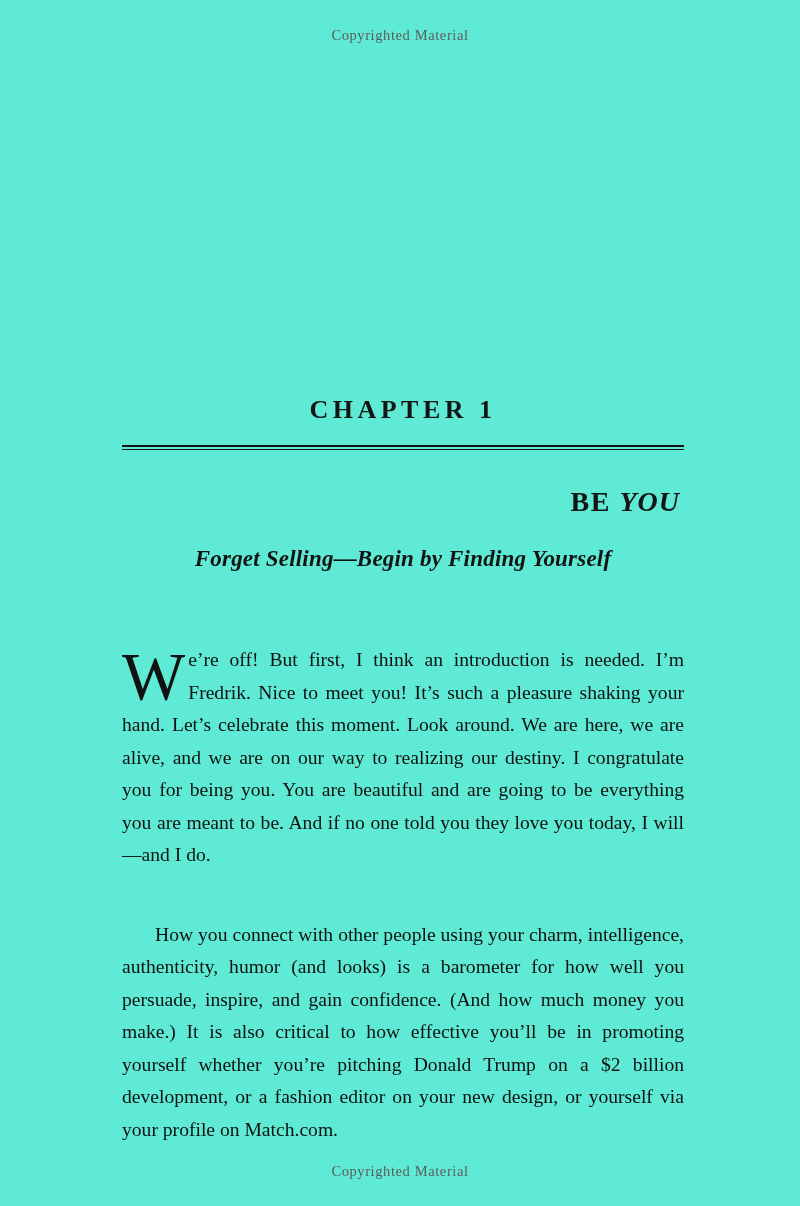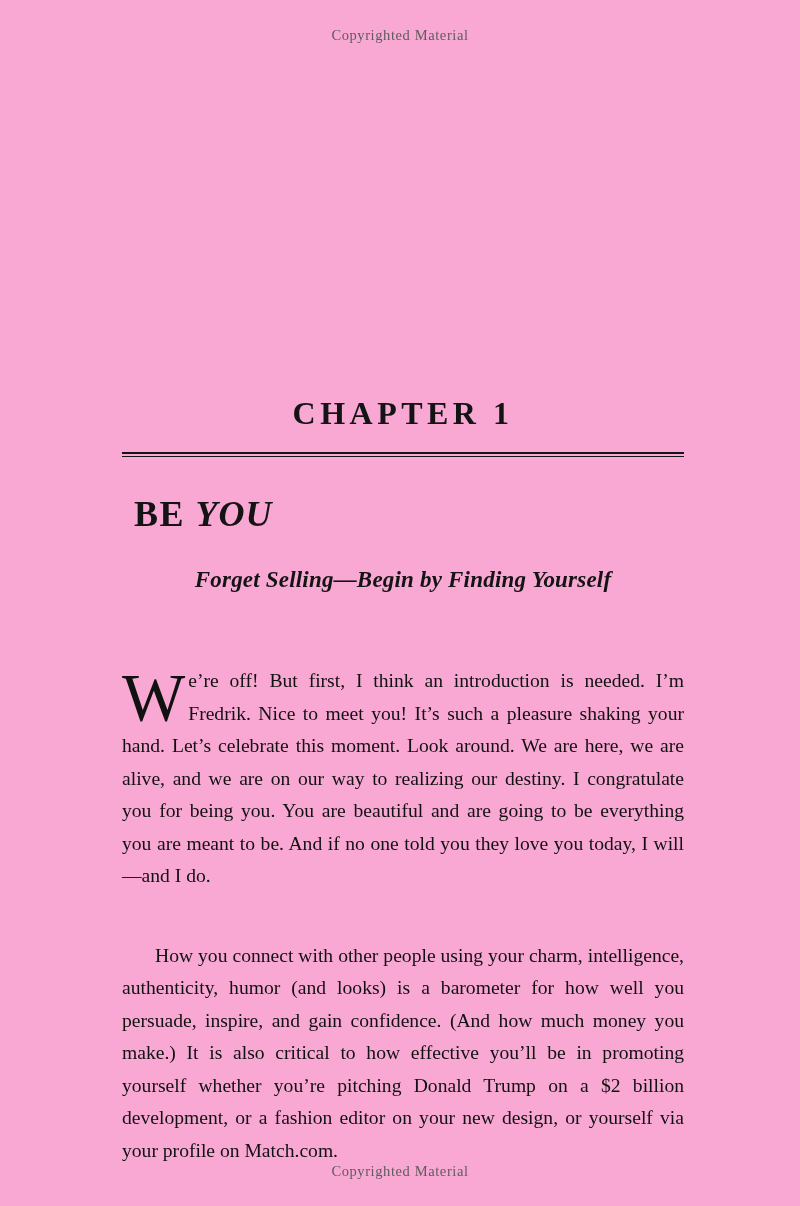--- a/index.html
+++ b/index.html
@@ -12,21 +12,21 @@
     height: 1206px;
     position: relative;
     font-family: "Liberation Serif", serif;
     color: #111111;
     overflow: hidden;
   }
 
   .page {
     position: absolute;
     inset: 0;
-    background: #f9a8d4;
+    background: #5eead4;
   }
 
   .watermark {
     position: absolute;
     left: 0;
     width: 100%;
     text-align: center;
     font-family: "Liberation Serif", serif;
     font-size: 14.5px;
     letter-spacing: 0.6px;
@@ -39,21 +39,21 @@
     position: absolute;
     left: 122px;
     top: 395px;
     width: 562px;
   }
 
   .chapter-label {
     text-align: center;
     font-family: "Liberation Serif", serif;
     font-weight: bold;
-    font-size: 32px;
+    font-size: 26px;
     letter-spacing: 4.5px;
     color: #141414;
     margin: 0;
     padding-bottom: 14px;
   }
 
   .rule-group {
     margin-top: 6px;
     margin-bottom: 30px;
   }
@@ -63,26 +63,26 @@
     width: 100%;
   }
   .rule-thin {
     height: 1px;
     background: #141414;
     width: 100%;
     margin-top: 2px;
   }
 
   .chapter-title {
-    text-align: left;
+    text-align: right;
     font-family: "Liberation Serif", serif;
-    font-size: 36px;
+    font-size: 28px;
     letter-spacing: 1.5px;
     color: #141414;
-    margin: 12px;
+    margin: 4px;
     padding-top: 6px;
   }
   .chapter-title .em {
     font-style: italic;
     letter-spacing: 1px;
   }
 
   .chapter-subtitle {
     text-align: center;
     font-family: "Liberation Serif", serif;

